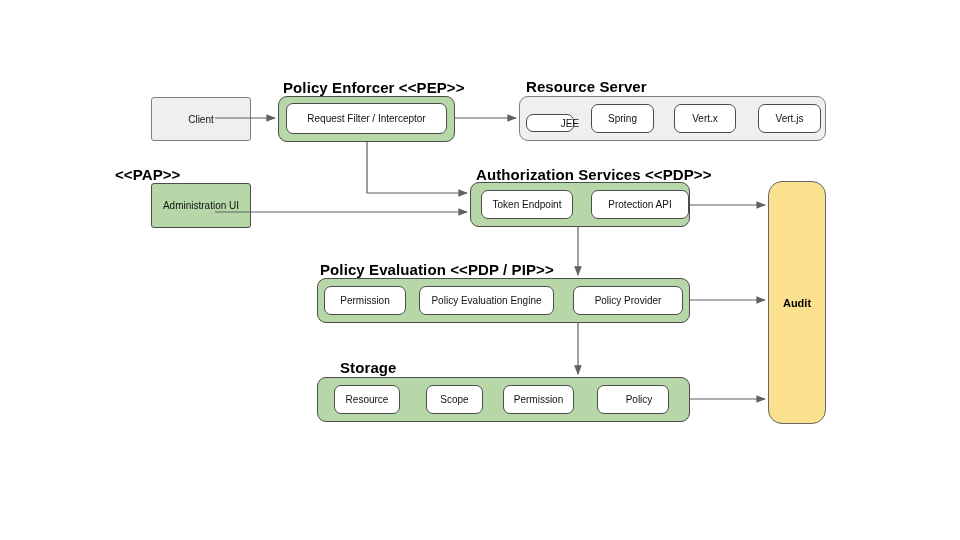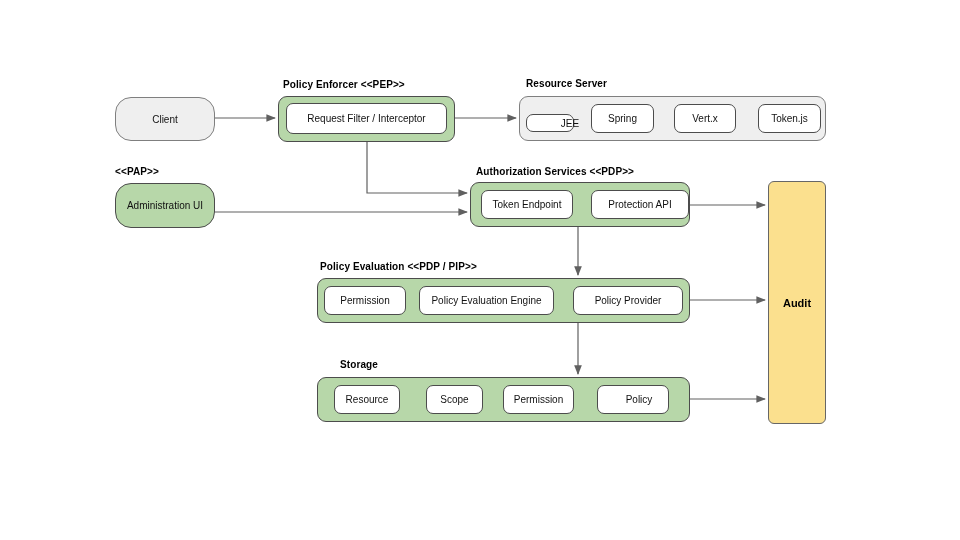--- a/index.html
+++ b/index.html
@@ -6,21 +6,21 @@
   body{
     width:960px;height:540px;
     background:#ffffff;
     font-family:"Liberation Sans","DejaVu Sans",sans-serif;
     position:relative;
     overflow:hidden;
   }
   .canvas{position:absolute;left:0;top:0;width:960px;height:540px;}
   .title{
     position:absolute;
-    font-size:10px;
+    font-size:15px;
     font-weight:bold;
     color:#000000;
     white-space:nowrap;
     letter-spacing:0.1px;
   }
   .group{
     position:absolute;
     border:1.4px solid #4c4c4c;
     border-radius:9px;
     box-sizing:border-box;
@@ -36,36 +36,37 @@
     display:flex;
     align-items:center;
     justify-content:center;
     font-size:10px;
     color:#111111;
     white-space:nowrap;
   }
   .simple-node{
     position:absolute;
     border:1.2px solid #7f7f7f;
-    border-radius:16px;
+    border-radius:3px;
     box-sizing:border-box;
     display:flex;
     align-items:center;
     justify-content:center;
     font-size:10px;
     color:#111111;
+    margin-left:36px;
   }
   .fill-gray{background:#efefef;}
   .fill-green{background:#b7d7a9;border-color:#4c4c4c;}
   .audit{
     position:absolute;
     left:768px;top:181px;width:58px;height:243px;
     background:#fbe08e;
     border:1.2px solid #666666;
-    border-radius:6px;
+    border-radius:14px;
     box-sizing:border-box;
     display:flex;
     align-items:center;
     justify-content:center;
     font-size:11px;
     font-weight:bold;
     color:#000000;
   }
   svg.connectors{position:absolute;left:0;top:0;pointer-events:none;}
 </style>
@@ -79,21 +80,21 @@
   <div class="title" style="left:283px;top:79px;">Policy Enforcer &lt;&lt;PEP&gt;&gt;</div>
   <div class="group group-green" style="left:278px;top:96px;width:177px;height:46px;">
     <div class="node" style="left:7px;top:6px;width:161px;height:31px;">Request Filter / Interceptor</div>
   </div>
 
   <div class="title" style="left:526px;top:78px;">Resource Server</div>
   <div class="group group-gray" style="left:519px;top:96px;width:307px;height:45px;">
     <div class="node" style="left:6px;top:17px;width:48px;height:18px;padding-left:40px;">JEE</div>
     <div class="node" style="left:71px;top:7px;width:63px;height:29px;">Spring</div>
     <div class="node" style="left:154px;top:7px;width:62px;height:29px;">Vert.x</div>
-    <div class="node" style="left:238px;top:7px;width:63px;height:29px;">Token.js</div>
+    <div class="node" style="left:238px;top:7px;width:63px;height:29px;">Vert.js</div>
   </div>
 
   <div class="title" style="left:115px;top:166px;width:100px;text-align:left;">&lt;&lt;PAP&gt;&gt;</div>
   <div class="simple-node fill-green" style="left:115px;top:183px;width:100px;height:45px;">Administration UI</div>
 
   <div class="title" style="left:476px;top:166px;">Authorization Services &lt;&lt;PDP&gt;&gt;</div>
   <div class="group group-green" style="left:470px;top:182px;width:220px;height:45px;">
     <div class="node" style="left:10px;top:7px;width:92px;height:29px;">Token Endpoint</div>
     <div class="node" style="left:120px;top:7px;width:98px;height:29px;">Protection API</div>
   </div>

